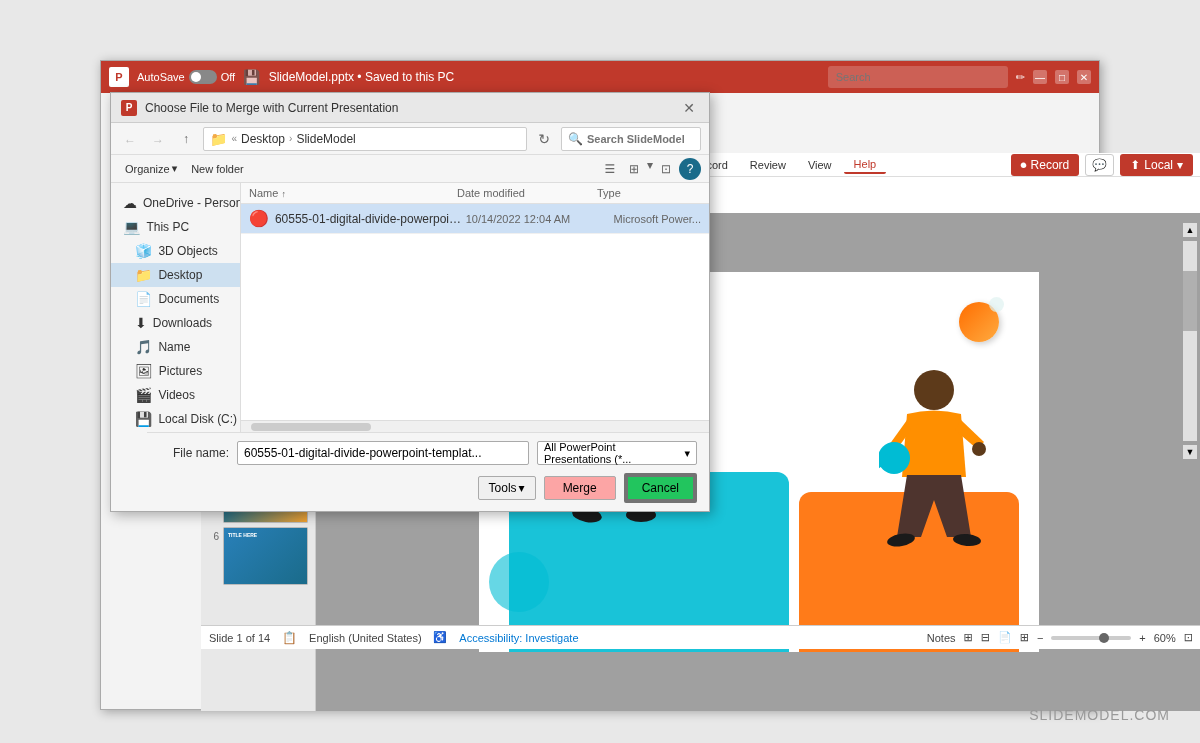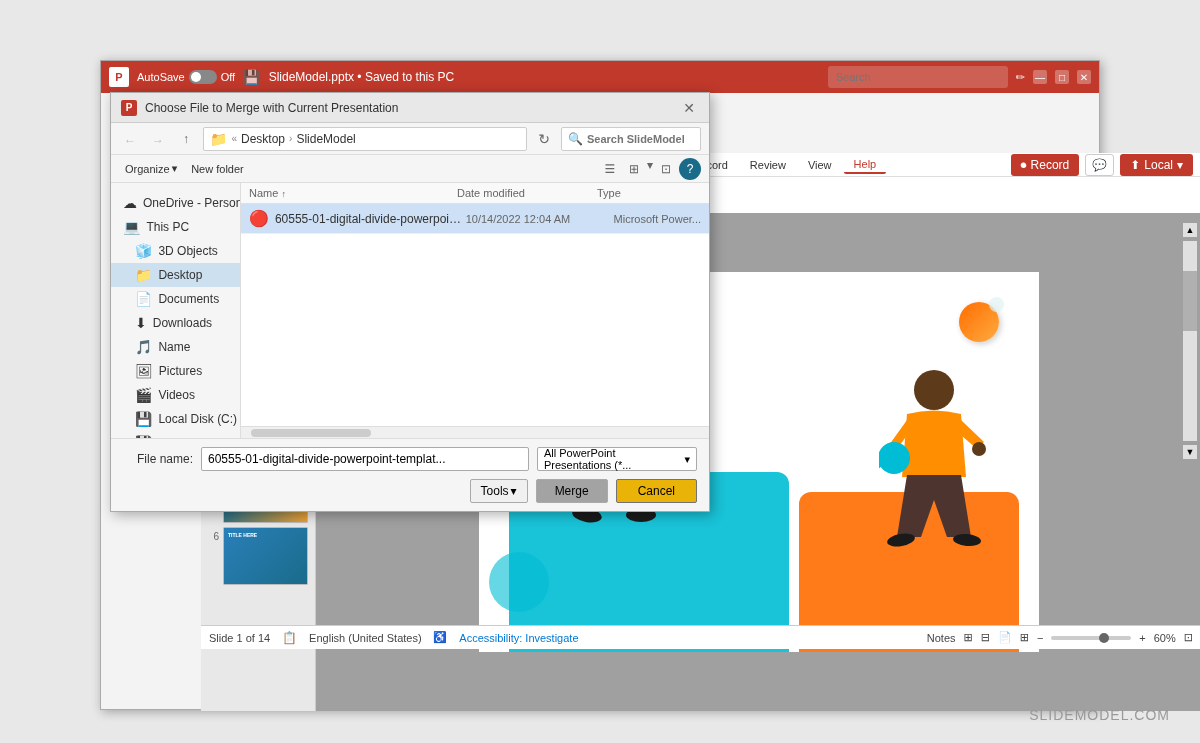--- a/index.html
+++ b/index.html
@@ -506,20 +506,21 @@
     .file-icon { font-size: 16px; margin-right: 6px; }
     .file-name { flex: 2; color: #333; white-space: nowrap; overflow: hidden; text-overflow: ellipsis; }
     .file-date { width: 140px; color: #666; font-size: 11px; }
     .file-type { flex: 1; color: #666; font-size: 11px; white-space: nowrap; overflow: hidden; text-overflow: ellipsis; text-align: right; }
 
     
     .dialog-bottom {
       border-top: 1px solid #ddd;
       background: #f5f5f5;
       padding: 8px 12px;
+      margin-left: 36px;
     }
     .file-name-row {
       display: flex;
       align-items: center;
       gap: 8px;
       margin-bottom: 8px;
     }
     .fn-label {
       font-size: 12px;
       color: #333;
@@ -561,30 +562,30 @@
       padding: 4px 10px;
       font-size: 12px;
       background: #f0f0f0;
       border: 1px solid #aaa;
       border-radius: 2px;
       cursor: pointer;
     }
     .merge-btn {
       padding: 4px 18px;
       font-size: 12px;
-      background: #a3a3a3;
+      background: #fca5a5;
       border: 1px solid #aaa;
       border-radius: 2px;
       cursor: pointer;
     }
     .cancel-btn {
-      padding: 4px 21px;
-      font-size: 12px;
-      background: #eab308;
-      border: 1px solid #737373;
+      padding: 4px 14px;
+      font-size: 12px;
+      background: #22c55e;
+      border: 4px solid #737373;
       border-radius: 2px;
       cursor: pointer;
     }
 
     
     .hscroll-bar {
       height: 12px;
       background: #f0f0f0;
       border-top: 1px solid #ddd;
       position: relative;

